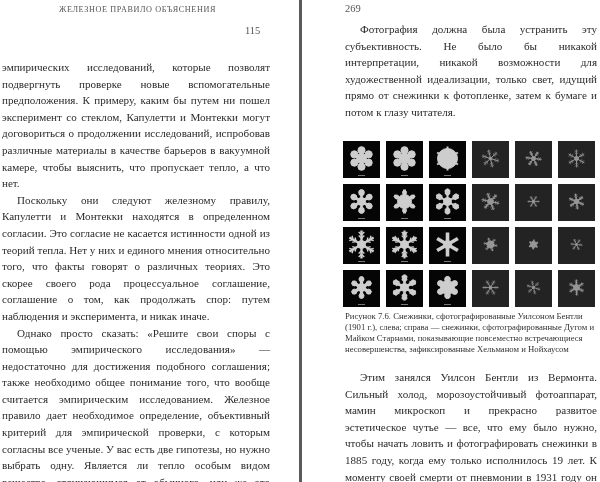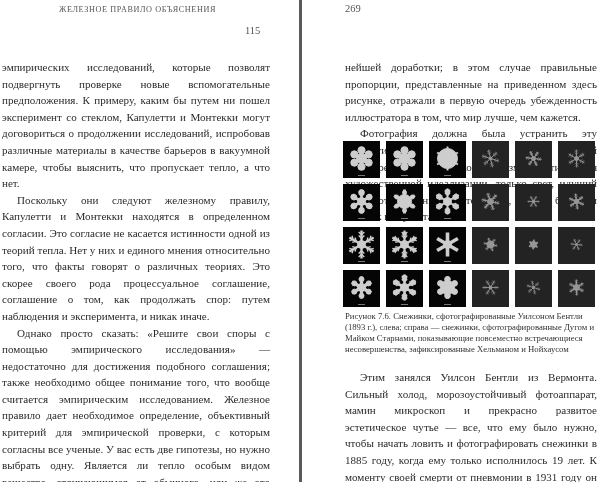--- a/index.html
+++ b/index.html
@@ -63,21 +63,20 @@
 
   </div>
 </div>
 
 <div class="gutter"></div>
 
 <div class="page right">
   <div class="folio">269</div>
 
   <div class="body-text top">
-    <p class="cont">нейшей доработки; в этом случае правильные пропорции, представленные на приведенном здесь рисунке, отражали в первую очередь убежденность иллюстратора в том, что мир лучше, чем кажется.</p>
     <p class="indent">Фотография должна была устранить эту субъективность. Не было бы никакой интерпретации, никакой возможности для художественной идеализации, только свет, идущий прямо от снежинки к фотопленке, затем к бумаге и потом к глазу читателя.</p>
   </div>
 
   <div class="figure">
     <div class="grid" id="snow-grid">
         <div class="tile bentley">
           <svg viewBox="0 0 37 37">
             <g stroke="#d8d8d8" fill="#d8d8d8" opacity="0.95">
               <line x1="18.5" y1="17.5" x2="28.026279441628827" y2="23" stroke-width="3"></line>
               <circle cx="25.64470958122162" cy="21.625" r="3.6"></circle>
@@ -859,19 +858,19 @@
               <line x1="23.282321468956994" y1="14.586342270006128" x2="23.779019602664892" y2="12.402105340556602" stroke-width="0.72"></line>
               <line x1="23.282321468956994" y1="14.586342270006128" x2="25.45112369819096" y2="15.146607288073284" stroke-width="0.72"></line>
               <circle cx="18.5" cy="17.5" r="3"></circle>
             </g>
           </svg>
         </div>
       </div>
   </div>
 
   <div class="caption">
-    <span class="fig-label">Рисунок 7.6.</span><span> Снежинки, сфотографированные Уилсоном Бентли (1893 г.), слева; справа — снежинки, сфотографированные Дугом и Майком Старнами, показывающие повсеместно встречающиеся несовершенства, зафиксированные Хельманом и Нойхаусом</span>
+    <span class="fig-label">Рисунок 7.6.</span><span> Снежинки, сфотографированные Уилсоном Бентли (1901 г.), слева; справа — снежинки, сфотографированные Дугом и Майком Старнами, показывающие повсеместно встречающиеся несовершенства, зафиксированные Хельманом и Нойхаусом</span>
   </div>
 
   <div class="body-text bottom">
     <p class="indent">Этим занялся Уилсон Бентли из Вермонта. Сильный холод, морозоустойчивый фотоаппарат, мамин микроскоп и прекрасно развитое эстетическое чутье — все, что ему было нужно, чтобы начать ловить и фотографировать снежинки в 1885 году, когда ему только исполнилось 19 лет. К моменту своей смерти от пневмонии в 1931 году он запечатлел тысячи снежинок; из них более 2000 должны были</p>
   </div>
 </div>
 
 </body></html>

